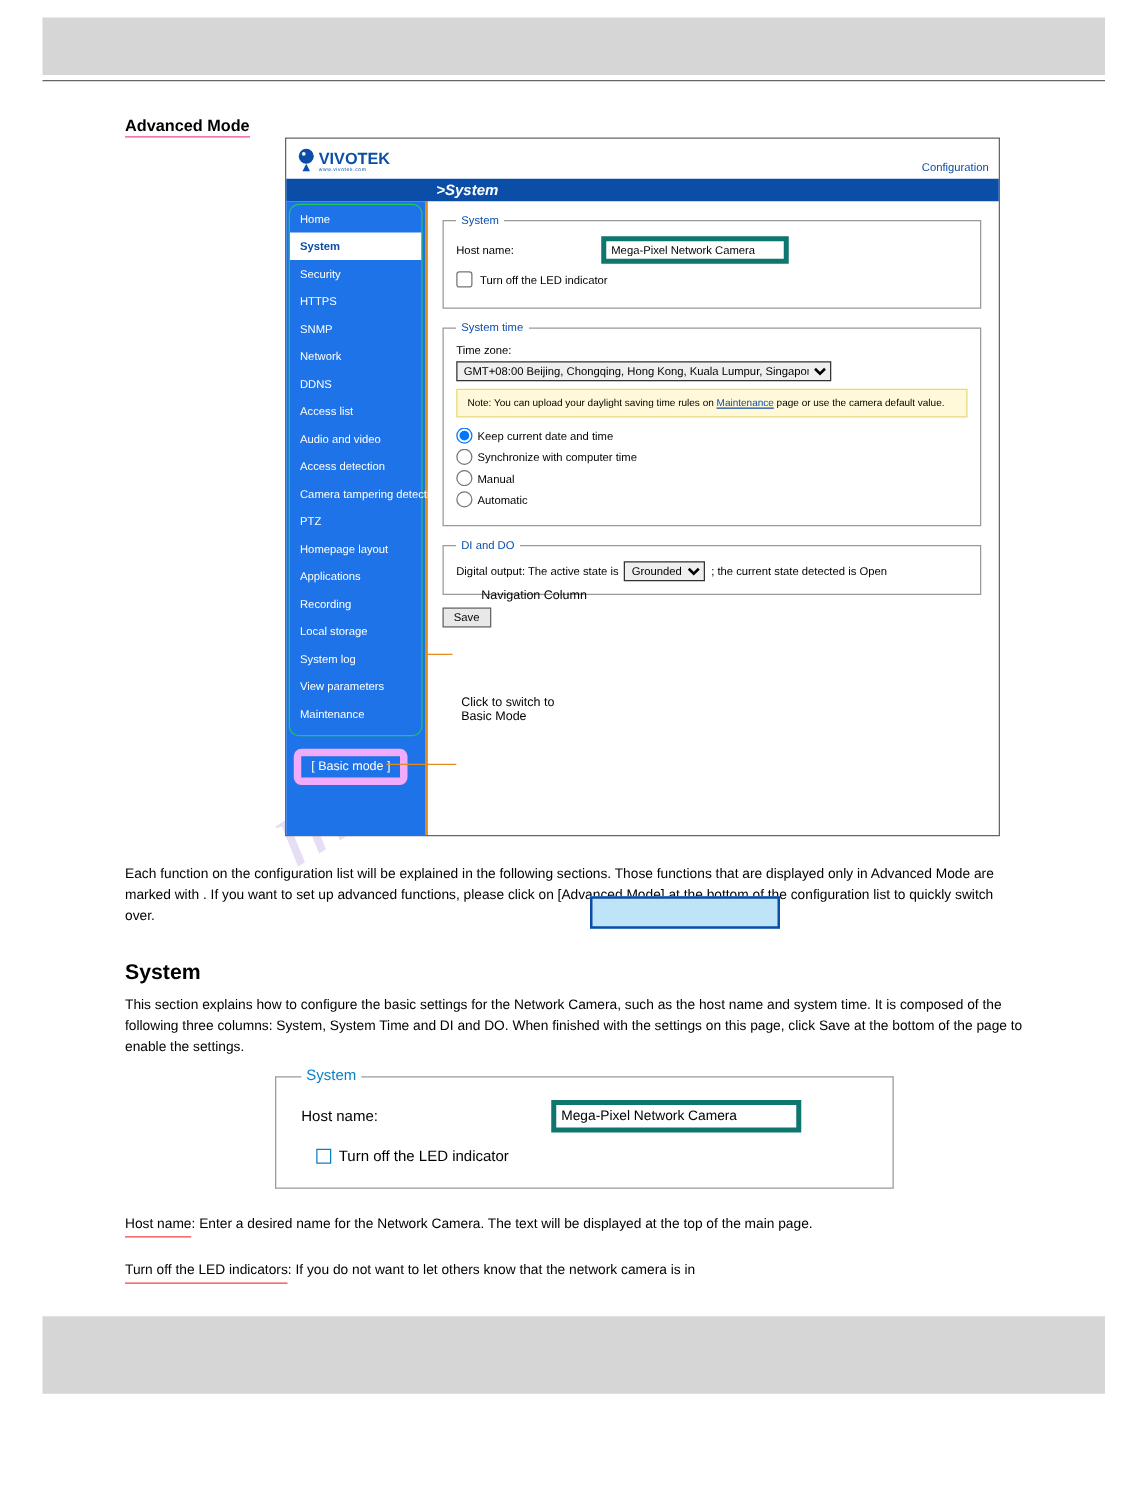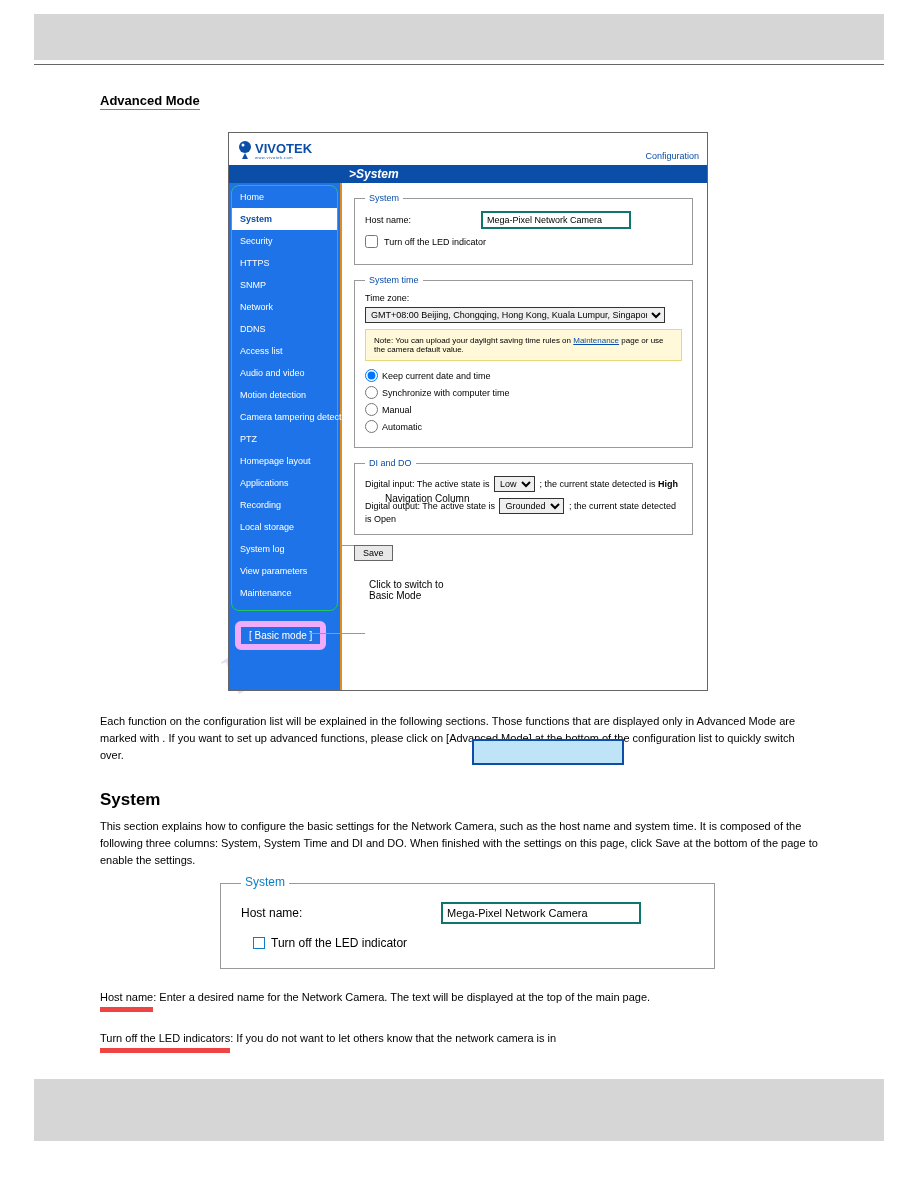--- a/index.html
+++ b/index.html
@@ -1,39 +1,39 @@
 <!DOCTYPE html>
 <html><head>
 <meta charset="utf-8">
 <style>
   * { margin:0; padding:0; box-sizing:border-box; }
   body { font-family:Arial,Helvetica,sans-serif; background:#fff; width:918px; margin:0 auto; font-size:11px; -webkit-font-smoothing:antialiased; position:relative; }
   .header { background:#d6d6d6; height:46px; margin:14px 34px 0; }
   .hr { border-top:1px solid #666; margin:4px 34px 0; }
   .section-title { margin:28px 0 0 100px; font-size:13px; font-weight:bold; border-bottom:1px solid #ec4899; display:inline-block; padding-bottom:1px; }
   
-  .panel { margin:22px 0 0 228px; width:480px; border:1px solid #666; background:#fff; position:relative; }
+  .panel { margin:0 0 0 228px; width:572px; border:1px solid #666; background:#fff; position:relative; }
   .panel-top { height:32px; padding:4px 8px; display:flex; justify-content:space-between; align-items:flex-end; }
   .logo { display:flex; align-items:center; gap:4px; }
   .logo svg { display:block; }
   .config { color:#0a4ea8; font-size:9px; }
   .title-bar { background:#0a4ea8; color:#fff; font-weight:bold; font-size:12px; padding:2px 0 2px 120px;font-style:italic; }
   .panel-body { display:flex; align-items:stretch; }
   .sidebar { width:113px; background:#1e73e8; border-right:2px solid #e08b1e; position:relative; padding-bottom:40px; }
   .sidebar-inner { border:1px solid #22c55e; border-radius:8px; margin:2px; padding-bottom:6px; }
   .side-item { color:#fff; font-size:9px; padding:6px 8px; cursor:pointer; white-space:nowrap; }
   .side-item.active { background:#fff; color:#0a4ea8; font-weight:bold; }
   .basic-mode-wrap { margin:10px 6px 0; }
   .basic-mode { border:6px solid #f0abfc; border-radius:6px; display:inline-block; color:#fff; font-size:10px; padding:3px 8px; }
   .content { flex:1; padding:10px 14px 20px 12px; font-size:9px; position:relative; }
   fieldset { border:1px solid #999; padding:8px 10px 10px; margin-bottom:10px; }
   legend { color:#0a4ea8; font-size:9px; padding:0 4px; font-weight:normal; }
   .row { display:flex; align-items:center; margin-bottom:6px; gap:6px; }
   .row label { width:110px; }
-  input[type=text] { border:2px solid #0f766e; padding:2px 4px; font-size:9px; }
+  input[type=text] { border:4px solid #0f766e; padding:2px 4px; font-size:9px; }
   select { border:1px solid #333; font-size:9px; padding:1px; }
   .note { background:#fff9d9; border:1px solid #e6d97a; padding:6px 8px; font-size:8px; margin:6px 0 8px; }
   .note a { color:#0a4ea8; text-decoration:underline; }
   .radio-row { display:flex; align-items:center; gap:4px; margin:4px 0; }
   .radio-row input { margin:0; }
   .dido { font-size:9px; }
   .dido select { margin:0 2px; }
   .save-btn { border:1px solid #666; background:#e8e8e8; font-size:9px; padding:2px 8px; cursor:pointer; }
   .conn-line { position:absolute; background:#e08b1e; }
   .annot { position:absolute; white-space:pre; font-size:10px; }
@@ -43,21 +43,21 @@
   .para { margin:22px 100px 0; font-size:11px; line-height:1.55; }
   .h2 { margin:26px 100px 0; font-size:17px; font-weight:bold; }
   
   .sys-box { margin:14px 0 0 220px; width:495px; border:1px solid #999; padding:18px 20px 18px; position:relative; }
   .sys-box .legend { position:absolute; top:-9px; left:20px; background:#fff; color:#0a7fc8; font-size:12px; padding:0 4px; }
   .sys-box .r1 { display:flex; align-items:center; margin-bottom:12px; }
   .sys-box .r1 .lab { width:200px; font-size:12px; }
   .sys-box .r1 input { width:200px; font-size:11px; padding:3px 4px; }
   .sys-box .r2 { display:flex; align-items:center; gap:6px; font-size:12px; margin-left:12px; }
   .sys-box .r2 .cb { width:12px; height:12px; border:1px solid #0a7fc8; }
-  .sub-head { margin:20px 100px 0; display:inline-block; border-bottom:5px solid #ef4444; font-size:11px; padding-bottom:1px; }
+  .sub-head { margin:20px 100px 0; display:inline-block; border-bottom:1px solid #ef4444; font-size:11px; padding-bottom:1px; }
   .footer { background:#d6d6d6; height:62px; margin:26px 34px 20px; }
   
   .wm { position:absolute; left:50%; top:480px; transform:translate(-50%,0) rotate(-32deg); font-size:80px; color:rgba(120,70,200,0.18); font-style:italic; font-weight:500; pointer-events:none; user-select:none; white-space:nowrap; font-family:"Segoe Script","Brush Script MT",cursive; }
 </style>
 </head>
 <body>
 
 
 
 <div class="wm">manualshive.com</div>
@@ -87,21 +87,21 @@
       <div class="sidebar-inner" id="sidebar-inner">
           <div class="side-item">Home</div>
           <div class="side-item active">System</div>
           <div class="side-item">Security</div>
           <div class="side-item">HTTPS</div>
           <div class="side-item">SNMP</div>
           <div class="side-item">Network</div>
           <div class="side-item">DDNS</div>
           <div class="side-item">Access list</div>
           <div class="side-item">Audio and video</div>
-          <div class="side-item">Motion detection</div>
+          <div class="side-item">Access detection</div>
           <div class="side-item">Camera tampering detection</div>
           <div class="side-item">PTZ</div>
           <div class="side-item">Homepage layout</div>
           <div class="side-item">Applications</div>
           <div class="side-item">Recording</div>
           <div class="side-item">Local storage</div>
           <div class="side-item">System log</div>
           <div class="side-item">View parameters</div>
           <div class="side-item">Maintenance</div>
         </div>
@@ -148,26 +148,20 @@
               <span>Manual</span>
             </div>
             <div class="radio-row">
               <input type="radio" name="tm" style="">
               <span>Automatic</span>
             </div>
           </div>
       </fieldset>
       <fieldset class="dido">
         <legend>DI and DO</legend>
-        <div style="margin-bottom:6px;">
-          <span>Digital input: The active state is</span>
-          <select><option>Low</option></select>
-          <span>; the current state detected is</span>
-          <b>High</b>
-        </div>
         <div>
           <span>Digital output: The active state is</span>
           <select><option>Grounded</option></select>
           <span>; the current state detected is Open</span>
         </div>
       </fieldset>
       <button class="save-btn">Save</button>
     </div>
   </div>
 

